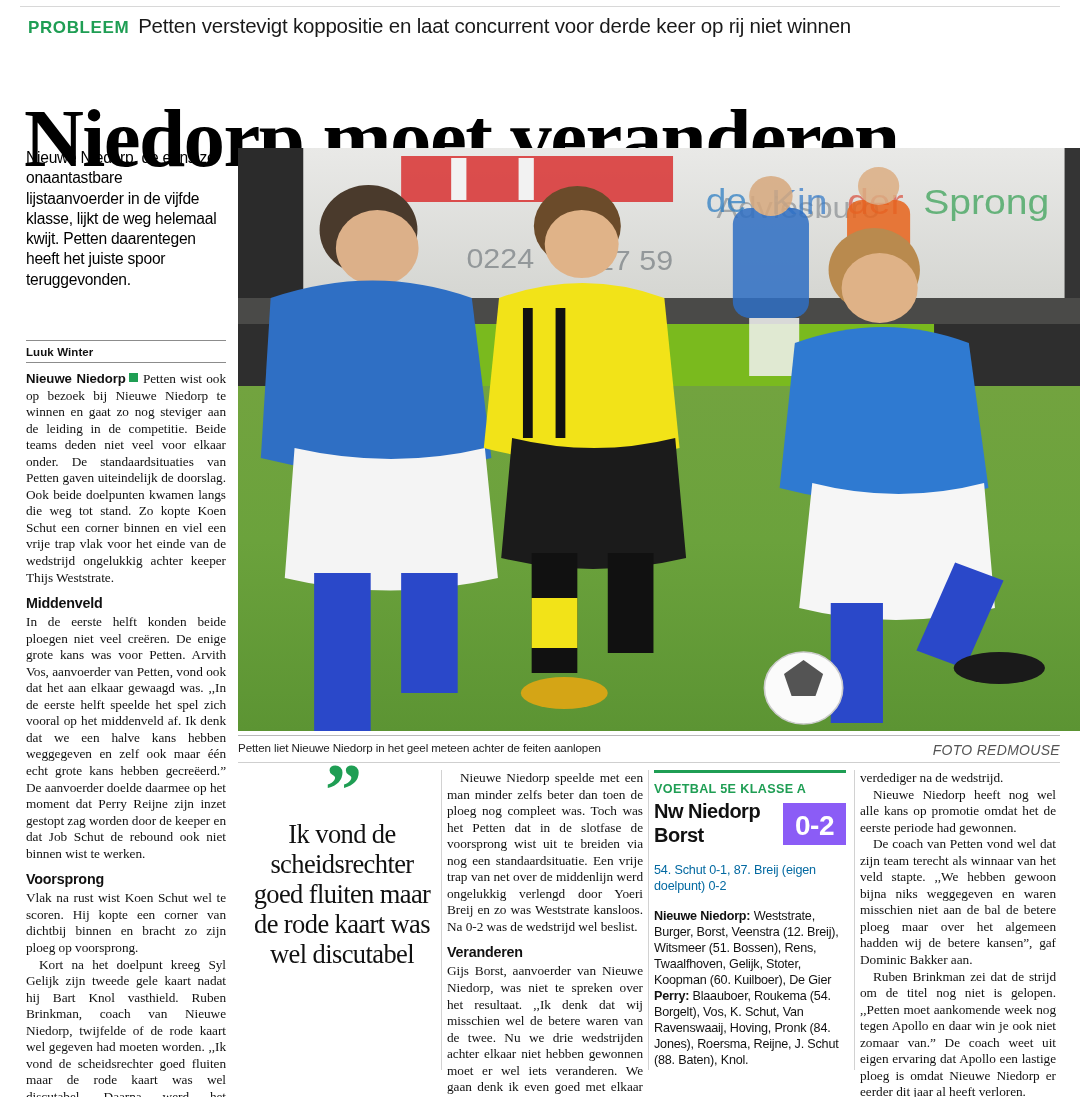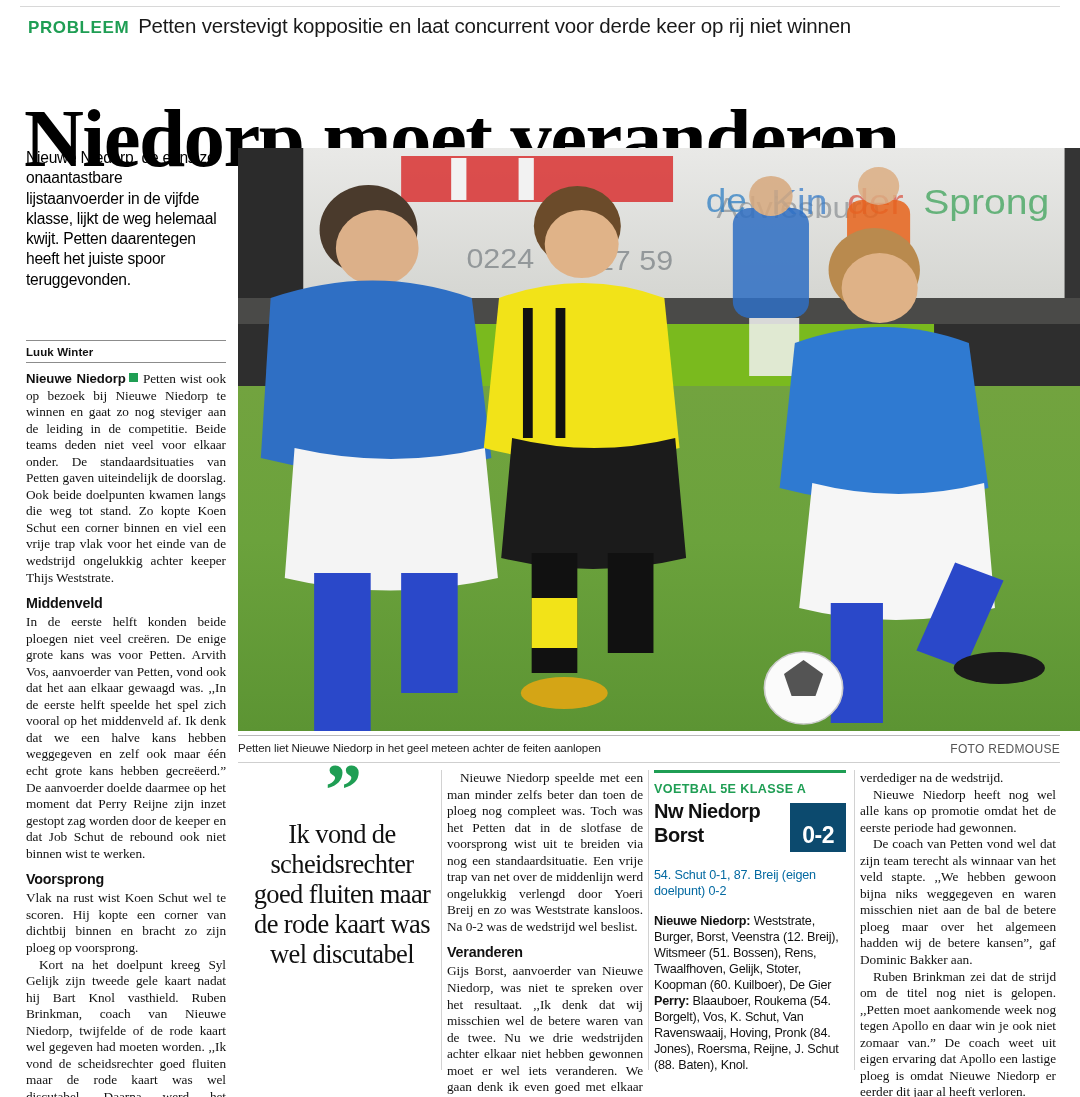--- a/index.html
+++ b/index.html
@@ -63,21 +63,21 @@
     overflow:hidden;background:#5f8f3a;
   }
   .photo svg{display:block;width:100%;height:100%;}
   .cap-rule{position:absolute;left:238px;top:735px;width:822px;height:1px;background:#b9b9b9;}
   .caption{
     position:absolute;left:238px;top:741px;width:600px;
     font-size:11.6px;color:#222;letter-spacing:-0.1px;
   }
   .credit{
     position:absolute;left:860px;top:742px;width:200px;text-align:right;
-    font-size:12px;color:#555;letter-spacing:0.3px;
+    font-size:14px;color:#555;letter-spacing:0.3px;font-style:italic;
   }
   .lower-rule{position:absolute;left:238px;top:762px;width:822px;height:1px;background:#cfcfcf;}
 
   
   #quotecol{position:absolute;left:244px;top:770px;width:196px;height:310px;}
   .qmark{
     text-align:center;color:#1f9e54;font-family:"Liberation Serif",serif;
     font-weight:bold;font-size:74px;line-height:0.55;height:42px;letter-spacing:-3px;
   }
   .qtext{
@@ -92,22 +92,22 @@
   
   #resultcol{position:absolute;left:654px;top:770px;width:192px;}
   .res-rule{width:100%;height:3px;background:#1f9e54;margin-bottom:9px;}
   .res-comp{
     color:#1f9e54;font-weight:bold;font-size:12.6px;letter-spacing:0.35px;
     text-transform:uppercase;margin-bottom:4px;
   }
   .res-main{display:flex;align-items:flex-start;justify-content:space-between;}
   .res-teams{font-weight:bold;font-size:20px;line-height:1.18;letter-spacing:-0.5px;color:#111;}
   .res-score{
-    background:#0c4a6e;color:#fff;font-weight:bold;font-size:23px;
-    padding:21px 12px 5px 12px;line-height:1;letter-spacing:-0.5px;margin-top:3px;
+    background:#8b5cf6;color:#fff;font-weight:bold;font-size:28px;
+    padding:9px 12px 5px 12px;line-height:1;letter-spacing:-0.5px;margin-top:3px;
   }
   .res-goals{font-size:12.6px;line-height:1.26;margin-top:16px;color:#0369a1;letter-spacing:-0.15px;}
   .res-lineups{font-size:12.6px;line-height:1.27;margin-top:14px;color:#111;letter-spacing:-0.2px;}
   .res-lineups b{font-weight:bold;}
 </style>
 </head>
 <body>
 
 <div class="page">
 

